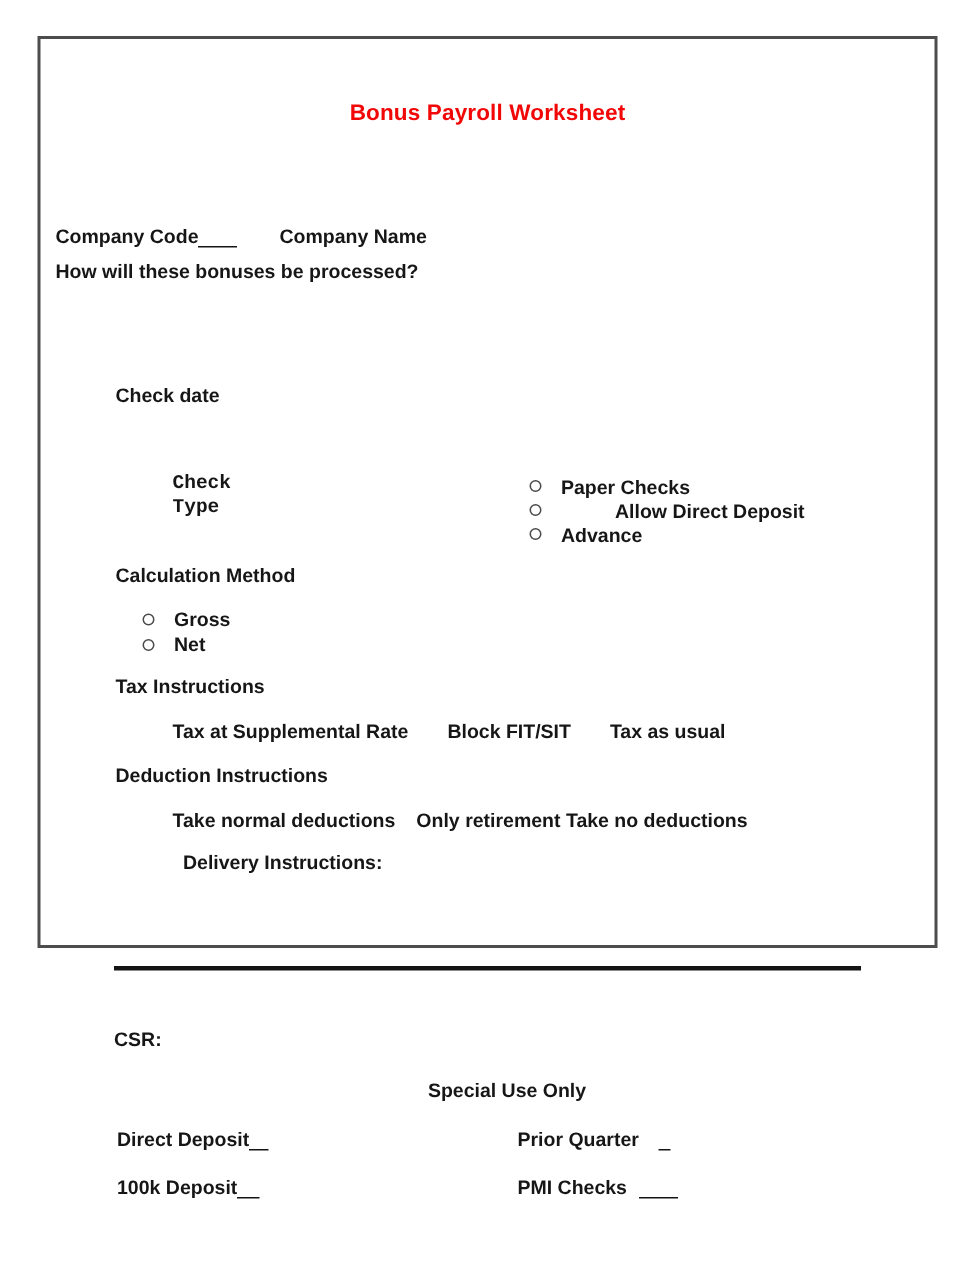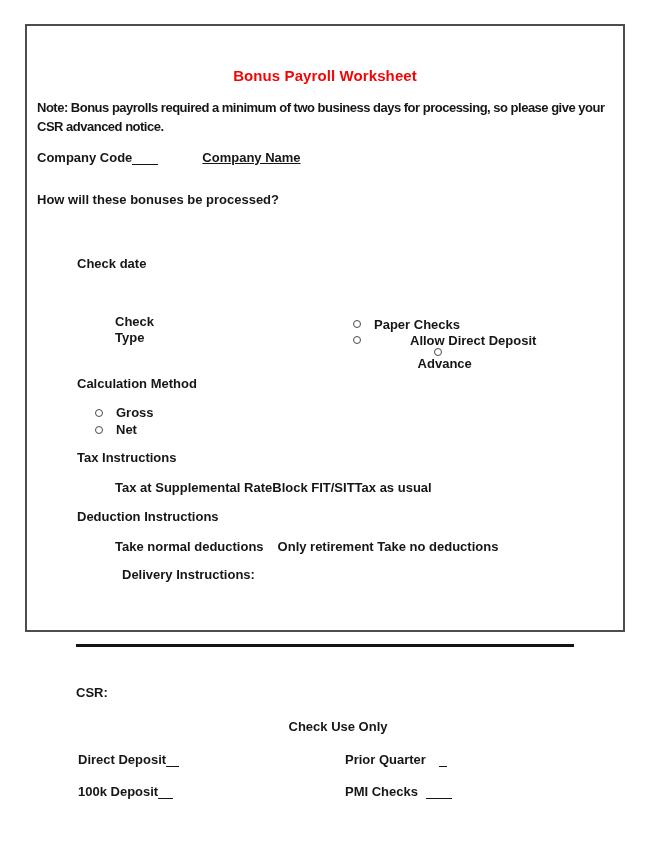--- a/index.html
+++ b/index.html
@@ -41,74 +41,70 @@
   .divider{background:var(--line);height:2.5px;}
   .center{text-align:center;}
 </style>
 </head>
 <body>
 
 <div class="sheet">
 
   <div class="abs title" style="left:0;top:41px;width:100%;">Bonus Payroll Worksheet</div>
 
-  <div class="abs note" style="left:10px;top:73px;">
-    <span class="nw">Note: Bonus payrolls required a minimum of two business days for processing, so please give your</span><br>
-    <span class="nw">CSR advanced notice.</span>
-  </div>
 
   <div class="abs row" style="left:10px;top:124px;width:470px;">
     <span>Company Code</span>
     <span class="blank" style="width:26px;"></span>
-    <span style="margin-left:44px;text-decoration:underline;">Company Name</span>
+    <span style="margin-left:28px;">Company Name</span>
     <span class="blank grow"></span>
   </div>
 
-  <div class="abs" style="left:10px;top:166px;">How will these bonuses be processed?</div>
+  <div class="abs" style="left:10px;top:147px;">How will these bonuses be processed?</div>
 
 
   <div class="abs row" style="left:50px;top:230px;width:214px;">
     <span>Check date</span>
     <span class="blank grow"></span>
   </div>
 
   <div class="abs" style="left:326px;top:262px;">
     <div class="opt" style="height:16px;margin-top:28px;">
       <span class="radio"></span>
       <span>Paper Checks</span>
     </div>
     <div class="opt" style="height:16px;gap:36px;">
       <span class="radio"></span>
       <span>Allow Direct Deposit</span>
     </div>
-    <div class="opt" style="height:16px;flex-direction:column;">
+    <div class="opt" style="height:16px;">
       <span class="radio"></span>
       <span>Advance</span>
     </div>
   </div>
 
-  <div class="abs" style="left:88px;top:288px;line-height:16px;">
+  <div class="abs" style="left:88px;top:288px;line-height:16px;font-family:Liberation Mono, monospace;">
     <span>Check</span><br>
     <span>Type</span>
   </div>
 
   <div class="abs" style="left:50px;top:350px;">Calculation Method</div>
   <div class="abs" style="left:68px;top:378px;">
     <div class="opt">
       <span class="radio"></span>
       <span>Gross</span>
     </div>
     <div class="opt">
       <span class="radio"></span>
       <span>Net</span>
     </div>
   </div>
 
   <div class="abs" style="left:50px;top:424px;">Tax Instructions</div>
-  <div class="abs row" style="left:88px;top:454px;">
+  <div class="abs row" style="left:88px;top:454px;gap:26px;">
     <span>Tax at Supplemental Rate</span>
     <span>Block FIT/SIT</span>
     <span>Tax as usual</span>
   </div>
 
   <div class="abs" style="left:50px;top:483px;">Deduction Instructions</div>
   <div class="abs row" style="left:88px;top:513px;gap:14px;">
     <span>Take normal deductions</span>
     <span>Only retirement Take no deductions</span>
   </div>
@@ -119,21 +115,21 @@
   </div>
 
 
   <div class="abs divider" style="left:49px;top:618px;width:498px;"></div>
 
   <div class="abs row" style="left:49px;top:659px;width:454px;">
     <span>CSR:</span>
     <span class="blank grow"></span>
   </div>
 
-  <div class="abs center" style="left:26px;top:693px;width:570px;">Check Use Only</div>
+  <div class="abs center" style="left:26px;top:693px;width:570px;">Special Use Only</div>
 
   <div class="abs row" style="left:51px;top:726px;">
     <span>Direct Deposit</span>
     <span class="blank" style="width:13px;"></span>
   </div>
   <div class="abs row" style="left:318px;top:726px;">
     <span>Prior Quarter</span>
     <span class="blank" style="width:8px;margin-left:13px;"></span>
   </div>
   <div class="abs row" style="left:51px;top:758px;">

